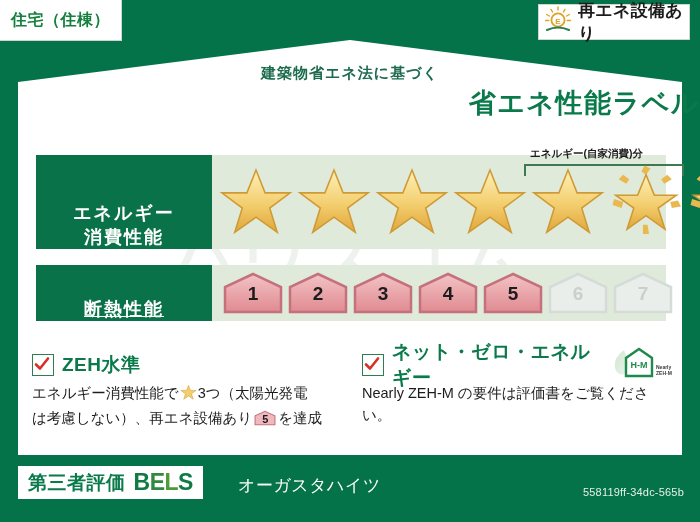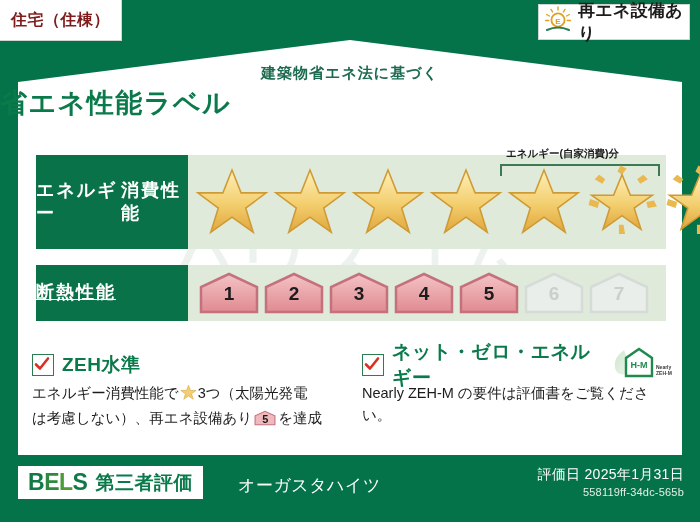--- a/index.html
+++ b/index.html
@@ -28,21 +28,21 @@
     box-sizing: border-box;
   }
   #chip-housing {
     left: 0; top: 0;
     width: 122px; height: 41px;
     border: 1px solid #cfd6d2;
     border-left: none; border-top: none;
   }
   #chip-housing .chip-text {
     font-size: 16px; font-weight: bold;
-    color: #7f1d1d; letter-spacing: .5px;
+    color: #15803d; letter-spacing: .5px;
   }
   #chip-renew {
     right: 10px; top: 4px;
     width: 152px; height: 36px;
     border: 1px solid #cfd6d2;
     gap: 5px;
     padding-left: 4px;
   }
   #chip-renew .chip-text {
     font-size: 17px; font-weight: bold;
@@ -77,44 +77,44 @@
     position: absolute;
     left: 0; top: 64px; width: 700px;
     text-align: center;
     font-size: 15px; font-weight: bold;
     color: #1d6b4f;
     letter-spacing: 1px;
   }
   #title-main {
     position: absolute;
     left: 0; top: 85px; width: 700px;
-    text-align: left;
+    text-align: right;
     font-size: 27px; font-weight: bold;
     color: #0b7a4b;
     letter-spacing: 1.5px;
   }
 
   
   .row {
     position: absolute;
     display: flex;
     align-items: stretch;
     background: #dfeada;
   }
   #row-energy { left: 36px; top: 155px; width: 630px; height: 94px; }
   #row-insul  { left: 36px; top: 265px; width: 630px; height: 56px; }
 
   .row-label {
-    width: 152px;
+    width: 176px;
     background: #0a7249;
     color: #ffffff;
     display: flex;
-    flex-direction: row;
-    align-items: center;
-    justify-content: space-between;
+    flex-direction: column;
+    align-items: center;
+    justify-content: flex-end;
     font-size: 18px;
     font-weight: bold;
     letter-spacing: 2px;
     line-height: 1.3;
     flex: none;
   }
   #row-insul .row-label { font-size: 18px; text-decoration: underline; }
   .row-body {
     position: relative;
     flex: 1;
@@ -472,21 +472,20 @@
           <text x="46" y="23" font-size="5" font-weight="bold" fill="#3a3a3a" font-family="Liberation Sans, sans-serif">Nearly</text>
           <text x="46" y="29" font-size="5" font-weight="bold" fill="#3a3a3a" font-family="Liberation Sans, sans-serif">ZEH-M</text>
         </svg>
       </span>
     </div>
     <div class="crit-body">Nearly ZEH-M の要件は評価書をご覧ください。</div>
   </div>
 
   <div id="footer">
     <div id="bels-box">
+      <span id="bels-label">第三者評価</span>
       <span id="bels-mark"><span class="b1">B</span><span class="b2">E</span><span class="b3">L</span><span class="b4">S</span></span>
-      <span id="bels-label">第三者評価</span>
     </div>
     <div id="building-name">オーガスタハイツ</div>
-    <div id="eval-date">評価日 2025年1月31日</div>
     <div id="eval-id">558119ff-34dc-565b</div>
   </div>
 
 </div>
 
 </body></html>

